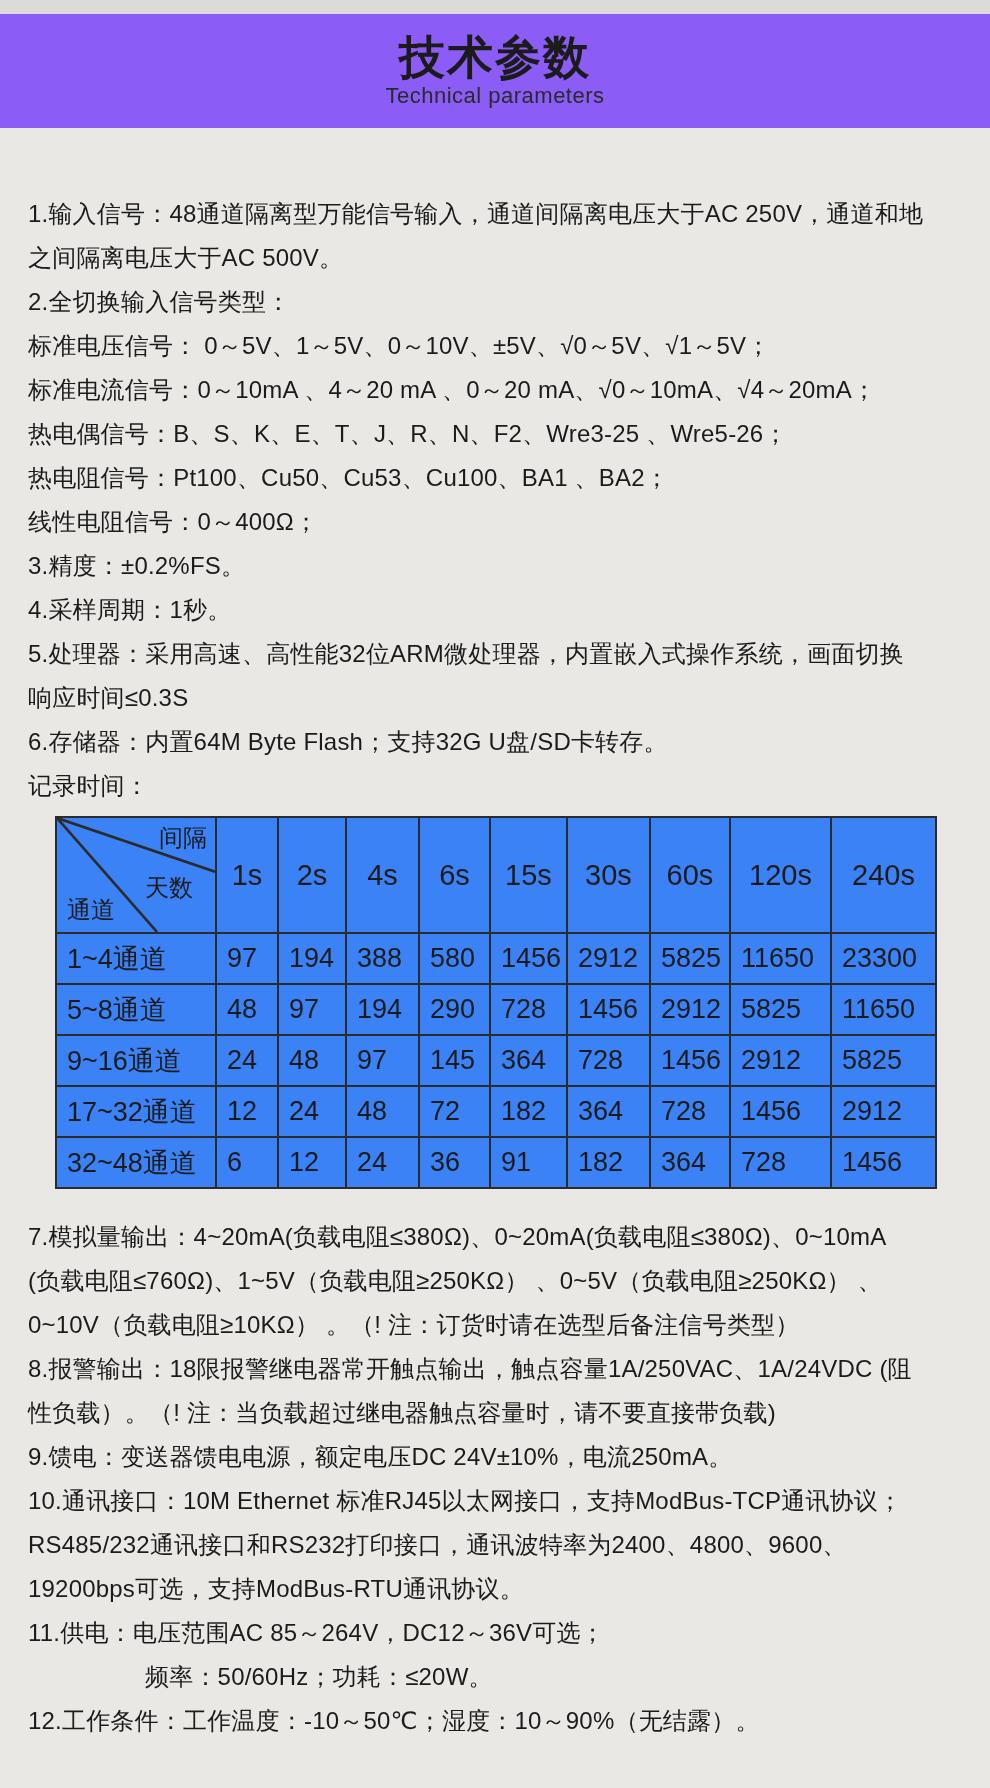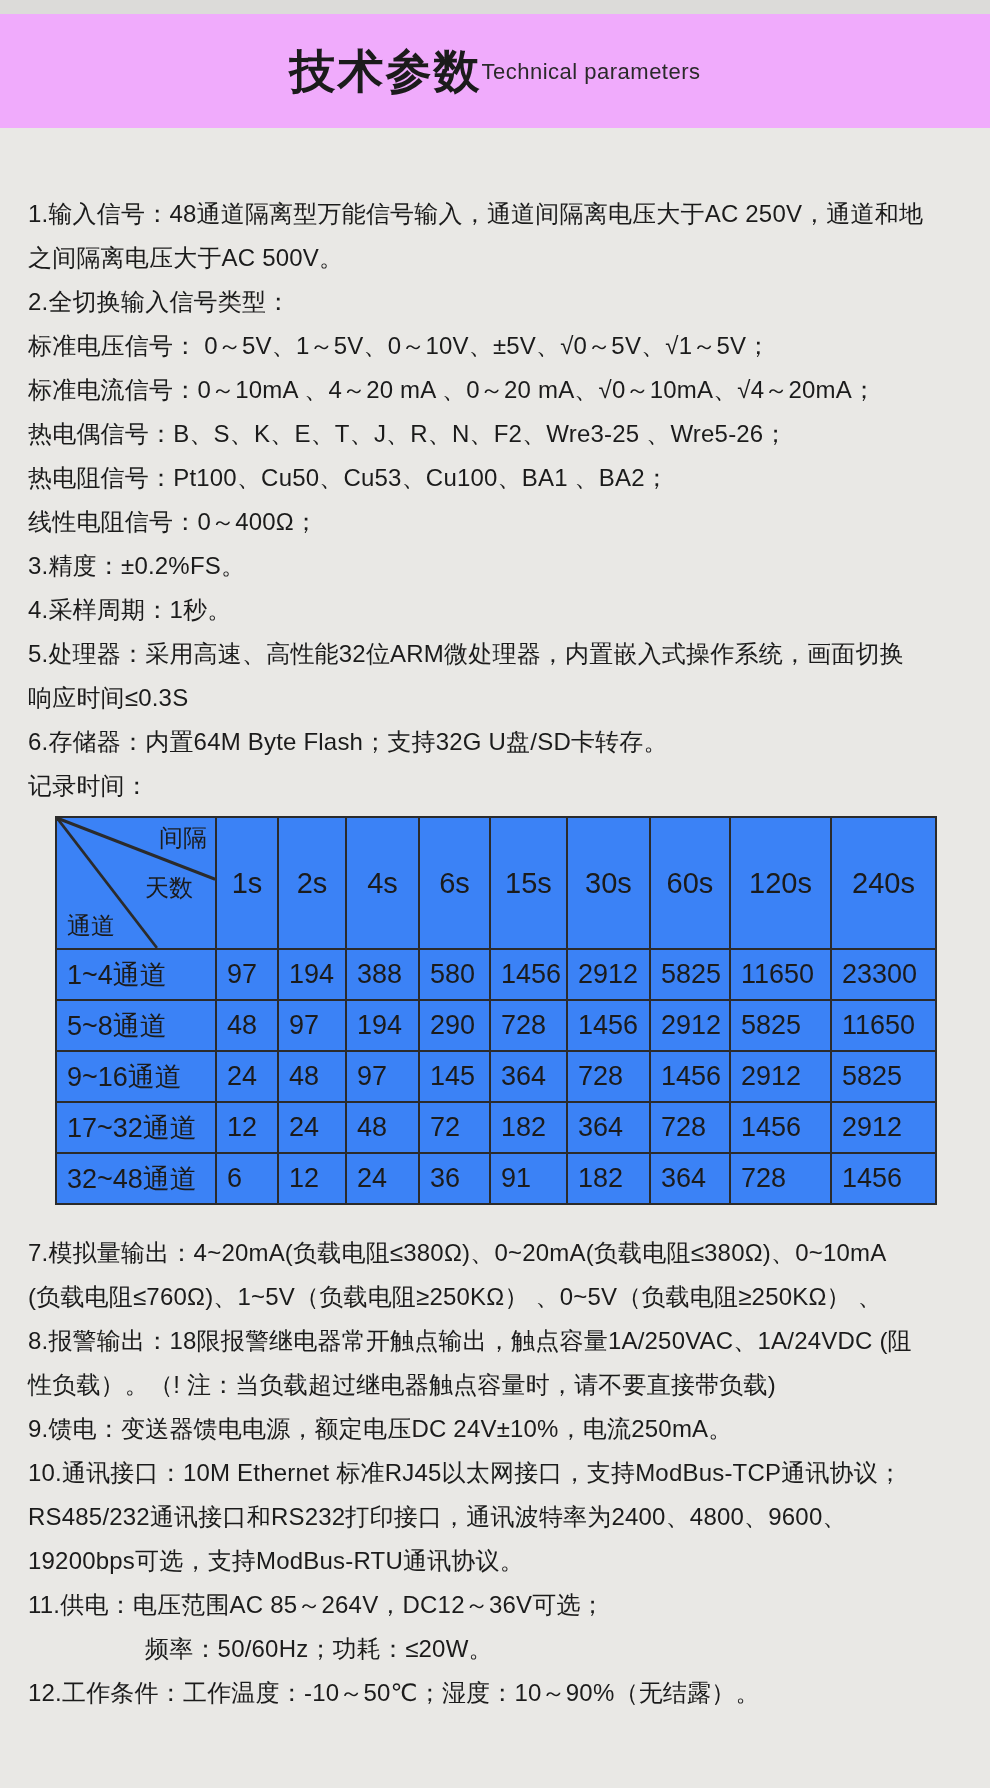--- a/index.html
+++ b/index.html
@@ -8,22 +8,22 @@
     background:#e9e8e5;
     font-family:"Liberation Sans","DejaVu Sans",sans-serif;
     color:#1b1b1b;
     position:relative;
     overflow:hidden;
   }
   .top-strip{
     height:14px;background:#dcdbd9;
   }
   .title-band{
-    height:114px;background:#f0abfc;
-    display:flex;flex-direction:row;align-items:center;justify-content:center;
+    height:114px;background:#8b5cf6;
+    display:flex;flex-direction:column;align-items:center;justify-content:center;
   }
   .title-band .title{
     font-size:46px;font-weight:700;letter-spacing:2px;line-height:1.05;
   }
   .title-band .subtitle{
     font-size:22px;color:#2a2a2a;margin-top:2px;letter-spacing:0.5px;
   }
   .content{
     padding:64px 28px 0 28px;
   }
@@ -44,21 +44,21 @@
     border:2px solid #2b2b2b;
     font-weight:400;
     font-size:27px;
     padding:0 8px 0 10px;
     text-align:left;
     height:49px;
     overflow:hidden;
   }
   table.rec tr.head td, table.rec tr.head th{height:106px;}
   table.rec tr.head .colhead{
-    text-align:center;padding:12px;font-size:29px;
+    text-align:center;padding:4px;font-size:29px;
   }
   .corner-cell{
     position:relative;padding:0 !important;
   }
   .corner-cell svg{position:absolute;left:0;top:0;width:100%;height:100%;display:block;}
   .corner-cell .lbl{
     position:absolute;font-size:24px;line-height:1;
   }
   .corner-cell .lbl-top{top:8px;right:8px;}
   .corner-cell .lbl-mid{top:58px;left:88px;}
@@ -183,20 +183,21 @@
       <td>182</td>
       <td>364</td>
       <td>728</td>
       <td>1456</td>
     </tr>
   </tbody>
     </table>
 
   <div class="spec-line">7.模拟量输出：4~20mA(负载电阻≤380Ω)、0~20mA(负载电阻≤380Ω)、0~10mA</div>
   <div class="spec-line">(负载电阻≤760Ω)、1~5V（负载电阻≥250KΩ） 、0~5V（负载电阻≥250KΩ） 、</div>
+  <div class="spec-line">0~10V（负载电阻≥10KΩ） 。（! 注：订货时请在选型后备注信号类型）</div>
   <div class="spec-line">8.报警输出：18限报警继电器常开触点输出，触点容量1A/250VAC、1A/24VDC (阻</div>
   <div class="spec-line">性负载）。（! 注：当负载超过继电器触点容量时，请不要直接带负载)</div>
   <div class="spec-line">9.馈电：变送器馈电电源，额定电压DC 24V±10%，电流250mA。</div>
   <div class="spec-line">10.通讯接口：10M  Ethernet 标准RJ45以太网接口，支持ModBus-TCP通讯协议；</div>
   <div class="spec-line">RS485/232通讯接口和RS232打印接口，通讯波特率为2400、4800、9600、</div>
   <div class="spec-line">19200bps可选，支持ModBus-RTU通讯协议。</div>
   <div class="spec-line">11.供电：电压范围AC 85～264V，DC12～36V可选；</div>
   <div class="spec-line indent">频率：50/60Hz；功耗：≤20W。</div>
   <div class="spec-line">12.工作条件：工作温度：-10～50℃；湿度：10～90%（无结露）。</div>
 </div>

